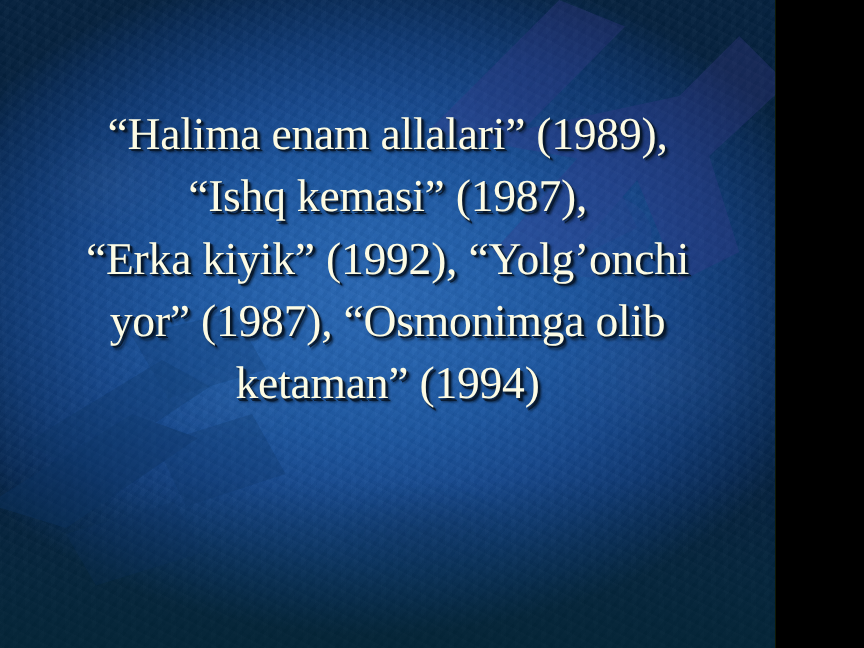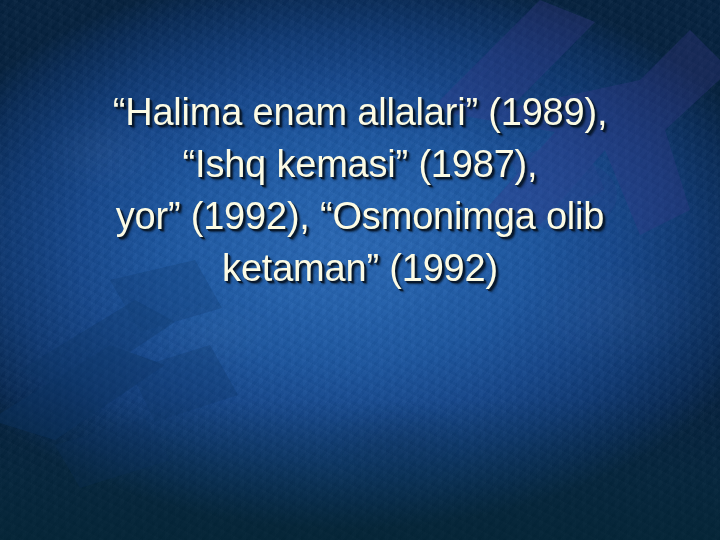--- a/index.html
+++ b/index.html
@@ -2,24 +2,24 @@
 <html><head>
 <meta charset="utf-8">
 <style>
   html, body {
     margin: 0;
     padding: 0;
     background: #000;
   }
   #slide {
     position: relative;
-    width: 720px;
+    width: 646px;
     height: 540px;
     overflow: hidden;
-    font-family: Liberation Sans, sans-serif;
+    font-family: Liberation Serif, serif;
     background-color: #4d7c0f;
   }
 
   
   .bg-base {
     position: absolute;
     inset: 0;
     background:
       radial-gradient(ellipse 62% 52% at 48% 46%,
          #2a68b4 0%,
@@ -137,17 +137,18 @@
       <path d="M60 120 L175 50 L215 72 L110 142 Z" opacity="0.70"></path>
       <path d="M150 30 L235 10 L262 58 L180 82 Z" opacity="0.55"></path>
       <path d="M170 120 L250 95 L278 145 L195 172 Z" opacity="0.60"></path>
       <path d="M95 195 L185 168 L210 210 L120 238 Z" opacity="0.50"></path>
     </g>
   </svg>
 
   <div class="text-block">
     <span class="line">“Halima enam allalari” (1989),</span>
     <span class="line">“Ishq kemasi” (1987),</span>
-    <span class="line">yor” (1992), “Osmonimga olib</span>
-    <span class="line">ketaman” (1992)</span>
+    <span class="line">“Erka kiyik” (1992), “Yolg’onchi</span>
+    <span class="line">yor” (1987), “Osmonimga olib</span>
+    <span class="line">ketaman” (1994)</span>
   </div>
 
 </div>
 
 </body></html>

